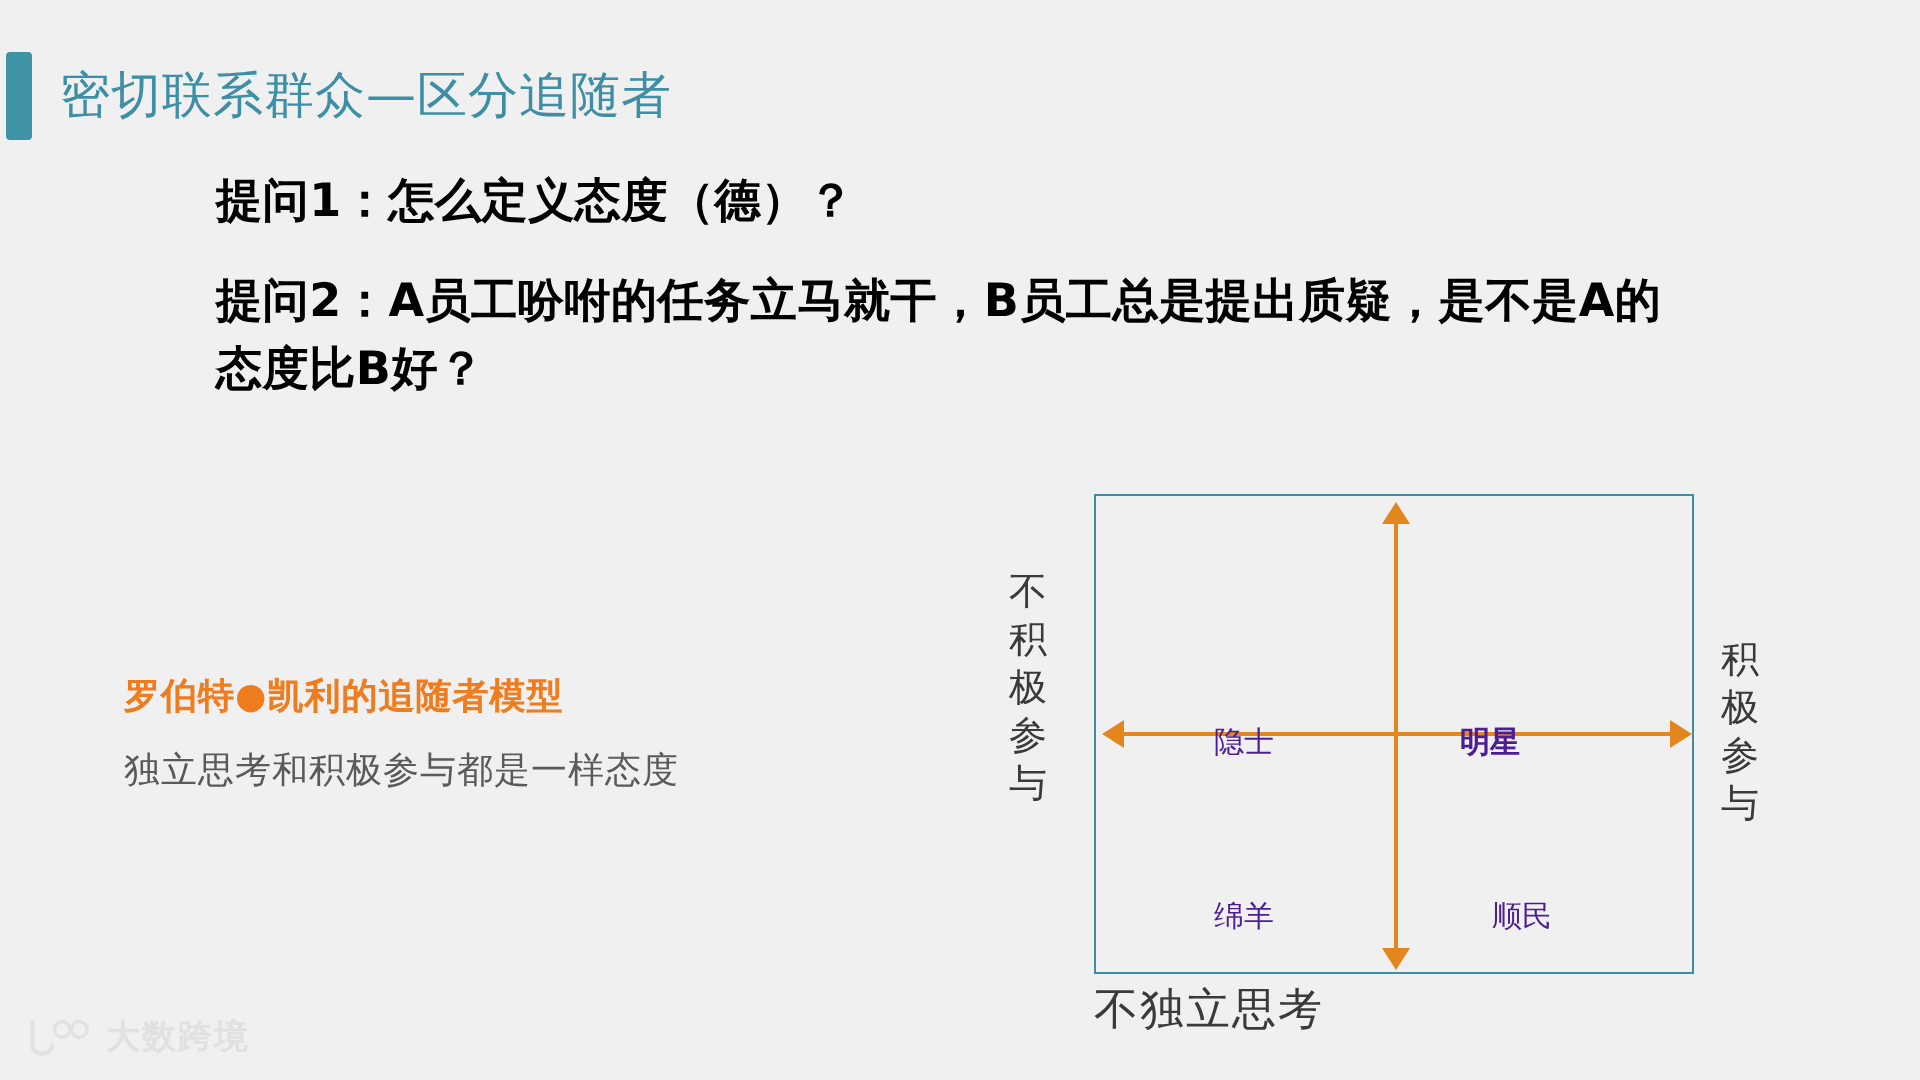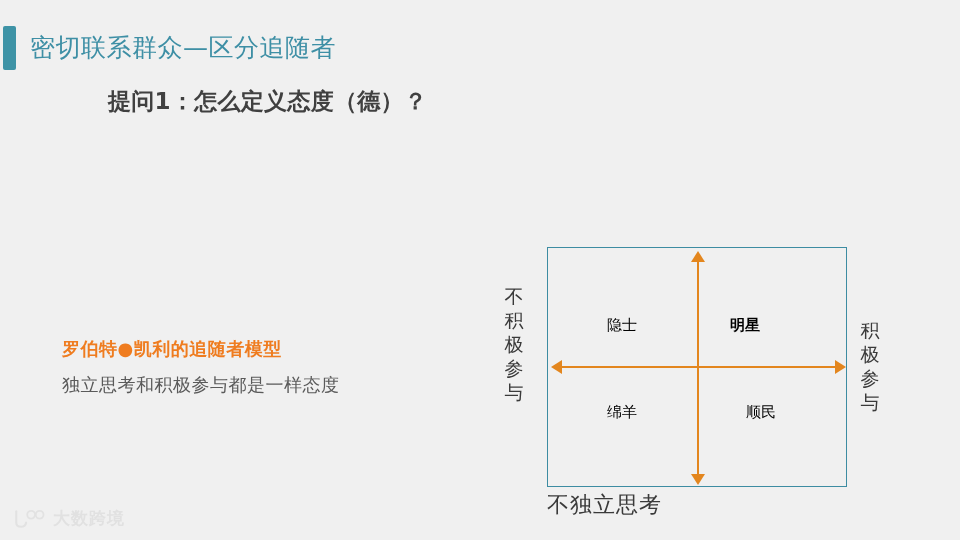--- a/index.html
+++ b/index.html
@@ -38,21 +38,21 @@
     letter-spacing: 0.5px;
     white-space: nowrap;
   }
 
   
   .questions {
     position: absolute;
     left: 108px;
     top: 84px;
     width: 800px;
-    color: #404040;
+    color: #000000;
     font-weight: bold;
     font-size: 23px;
     line-height: 34px;
     letter-spacing: 0.3px;
   }
   .q-line {
     margin-bottom: 16px;
   }
   .q-line:last-child {
     margin-bottom: 0;
@@ -149,23 +149,24 @@
   .arrow-down {
     left: 197px;
     top: 234px;
     border-left: 7px solid transparent;
     border-right: 7px solid transparent;
     border-top: 11px solid #e3861e;
   }
 
   .quad-label {
     position: absolute;
-    color: #000000;
+    color: #4c1d95;
     font-size: 15px;
     white-space: nowrap;
+    margin-top: 46px;
   }
   .quad-tl { left: 113px; top: 76px; }
   .quad-tr { left: 236px; top: 76px; font-weight: bold; }
   .quad-bl { left: 113px; top: 163px; }
   .quad-br { left: 252px; top: 163px; }
 
   .side-label {
     position: absolute;
     color: #3a3a3a;
     font-size: 19px;
@@ -214,20 +215,21 @@
 </head>
 <body>
 
 <div class="title-row">
   <div class="title-accent"></div>
   <div class="title-text">密切联系群众—区分追随者</div>
 </div>
 
 <div class="questions">
   <div class="q-line">提问1：怎么定义态度（德）？</div>
+  <div class="q-line q2">提问2：A员工吩咐的任务立马就干，B员工总是提出质疑，是不是A的态度比B好？</div>
 </div>
 
 <div class="caption-block">
   <div class="caption-head">罗伯特●凯利的追随者模型</div>
   <div class="caption-sub">独立思考和积极参与都是一样态度</div>
 </div>
 
 <div class="diagram">
   <div class="diagram-box"></div>
 

